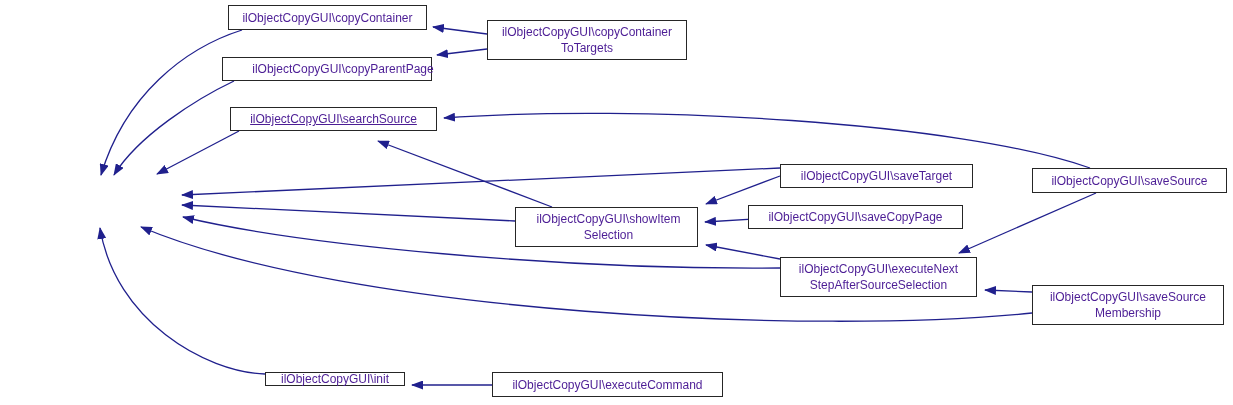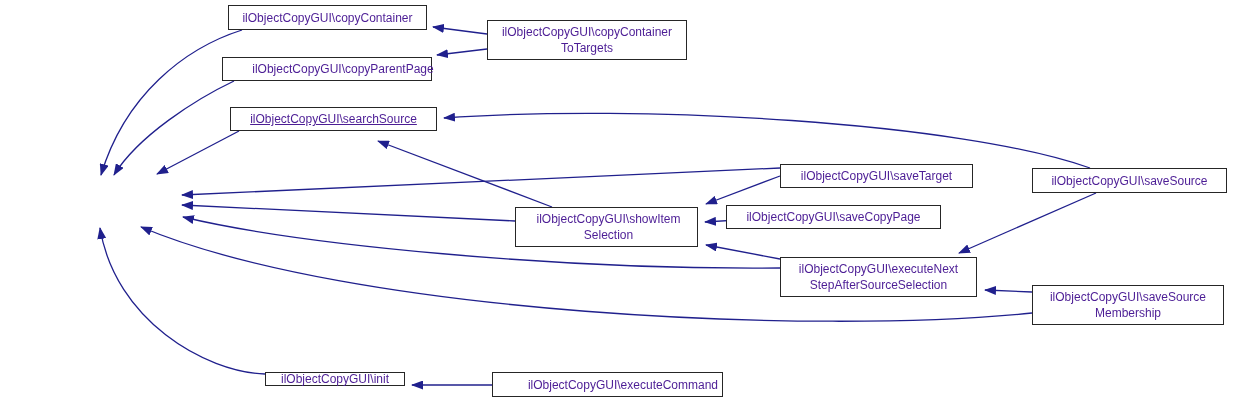--- a/index.html
+++ b/index.html
@@ -64,21 +64,21 @@
   </svg>
 
     <div class="node" style="left: 228px; top: 5px; width: 199px; height: 25px;"><span>ilObjectCopyGUI\copyContainer</span></div>
     <div class="node" style="left: 222px; top: 57px; width: 210px; height: 24px; padding-left: 36px;"><span>ilObjectCopyGUI\copyParentPage</span></div>
     <div class="node" style="left: 230px; top: 107px; width: 207px; height: 24px; text-decoration: underline;"><span>ilObjectCopyGUI\searchSource</span></div>
     <div class="node" style="left: 487px; top: 20px; width: 200px; height: 40px;"><span>ilObjectCopyGUI\copyContainer
 ToTargets</span></div>
     <div class="node" style="left: 515px; top: 207px; width: 183px; height: 40px; padding-left: 8px;"><span>ilObjectCopyGUI\showItem
 Selection</span></div>
     <div class="node" style="left: 780px; top: 157px; width: 193px; height: 24px; margin-top: 7px;"><span>ilObjectCopyGUI\saveTarget</span></div>
-    <div class="node" style="left: 726px; top: 205px; width: 215px; height: 24px;"><span>ilObjectCopyGUI\saveCopyPage</span></div>
+    <div class="node" style="left: 748px; top: 205px; width: 215px; height: 24px;"><span>ilObjectCopyGUI\saveCopyPage</span></div>
     <div class="node" style="left: 780px; top: 257px; width: 197px; height: 40px;"><span>ilObjectCopyGUI\executeNext
 StepAfterSourceSelection</span></div>
     <div class="node" style="left: 1032px; top: 168px; width: 195px; height: 25px;"><span>ilObjectCopyGUI\saveSource</span></div>
     <div class="node" style="left: 1032px; top: 285px; width: 192px; height: 40px;"><span>ilObjectCopyGUI\saveSource
 Membership</span></div>
     <div class="node" style="left: 265px; top: 372px; width: 140px; height: 14px; text-align: right;"><span>ilObjectCopyGUI\init</span></div>
-    <div class="node" style="left: 492px; top: 372px; width: 231px; height: 25px; justify-content: flex-end;"><span>ilObjectCopyGUI\executeCommand</span></div>
+    <div class="node" style="left: 492px; top: 372px; width: 231px; height: 25px;"><span>ilObjectCopyGUI\executeCommand</span></div>
   </div>
 
 </body></html>

